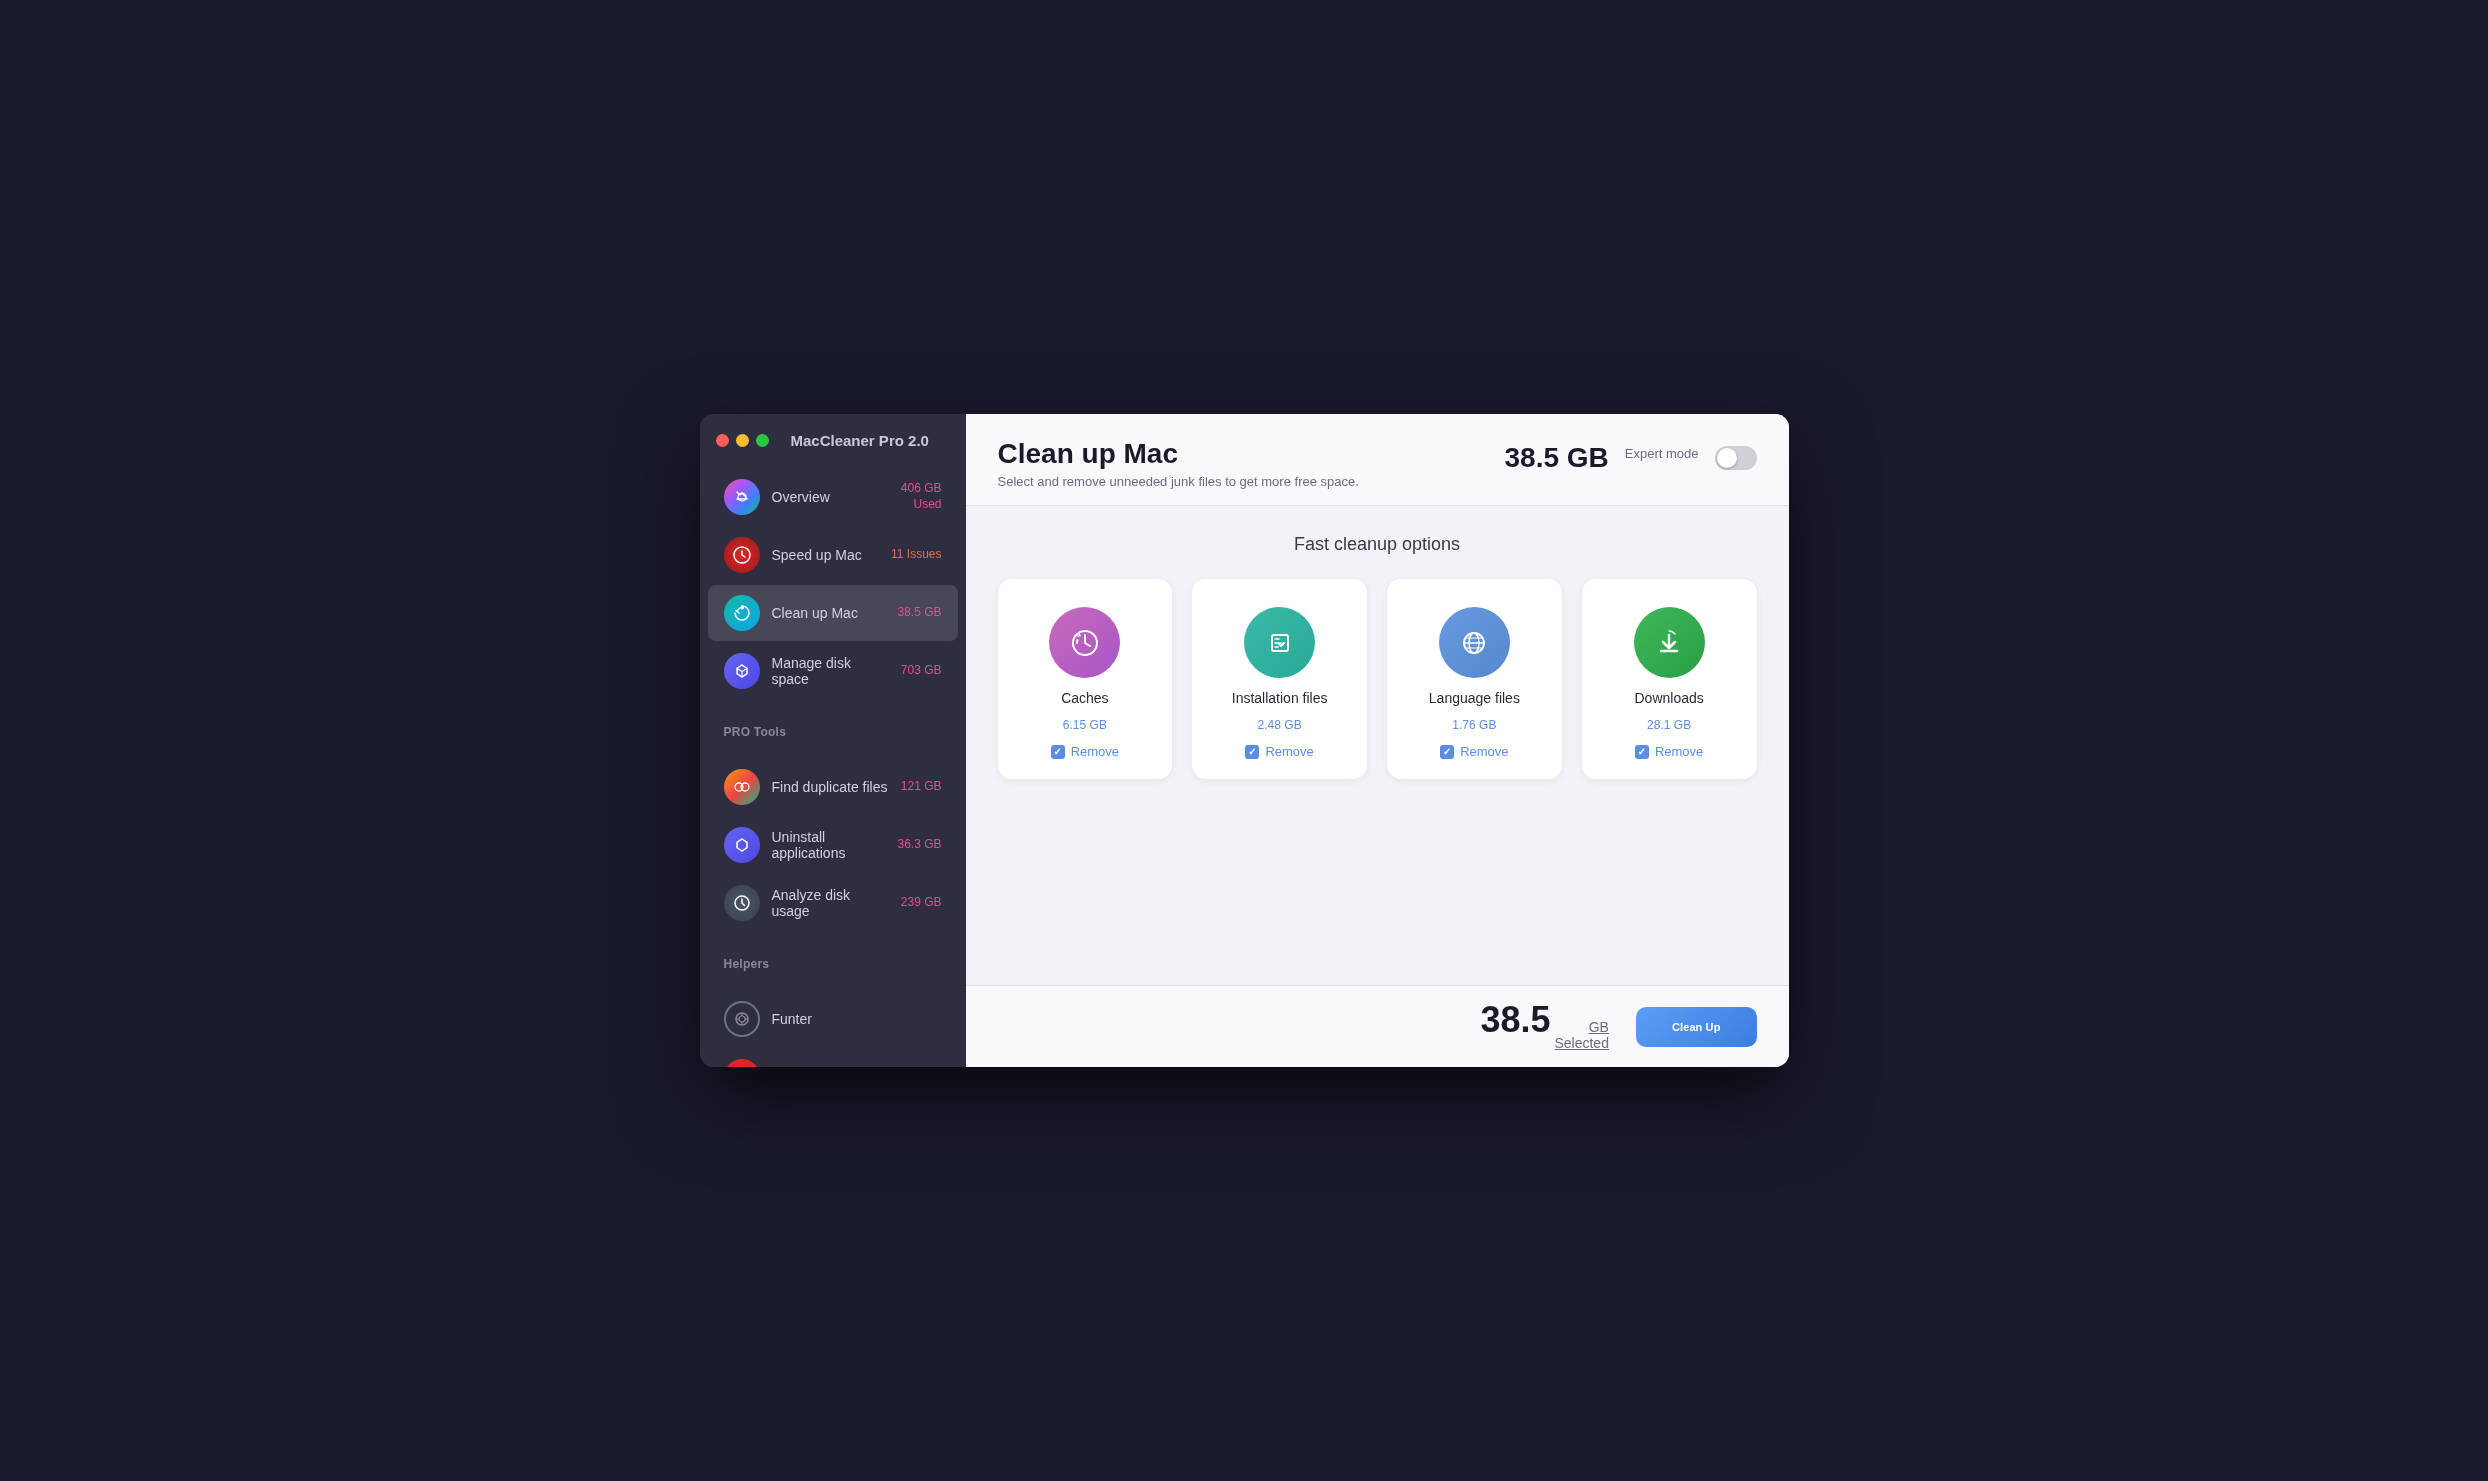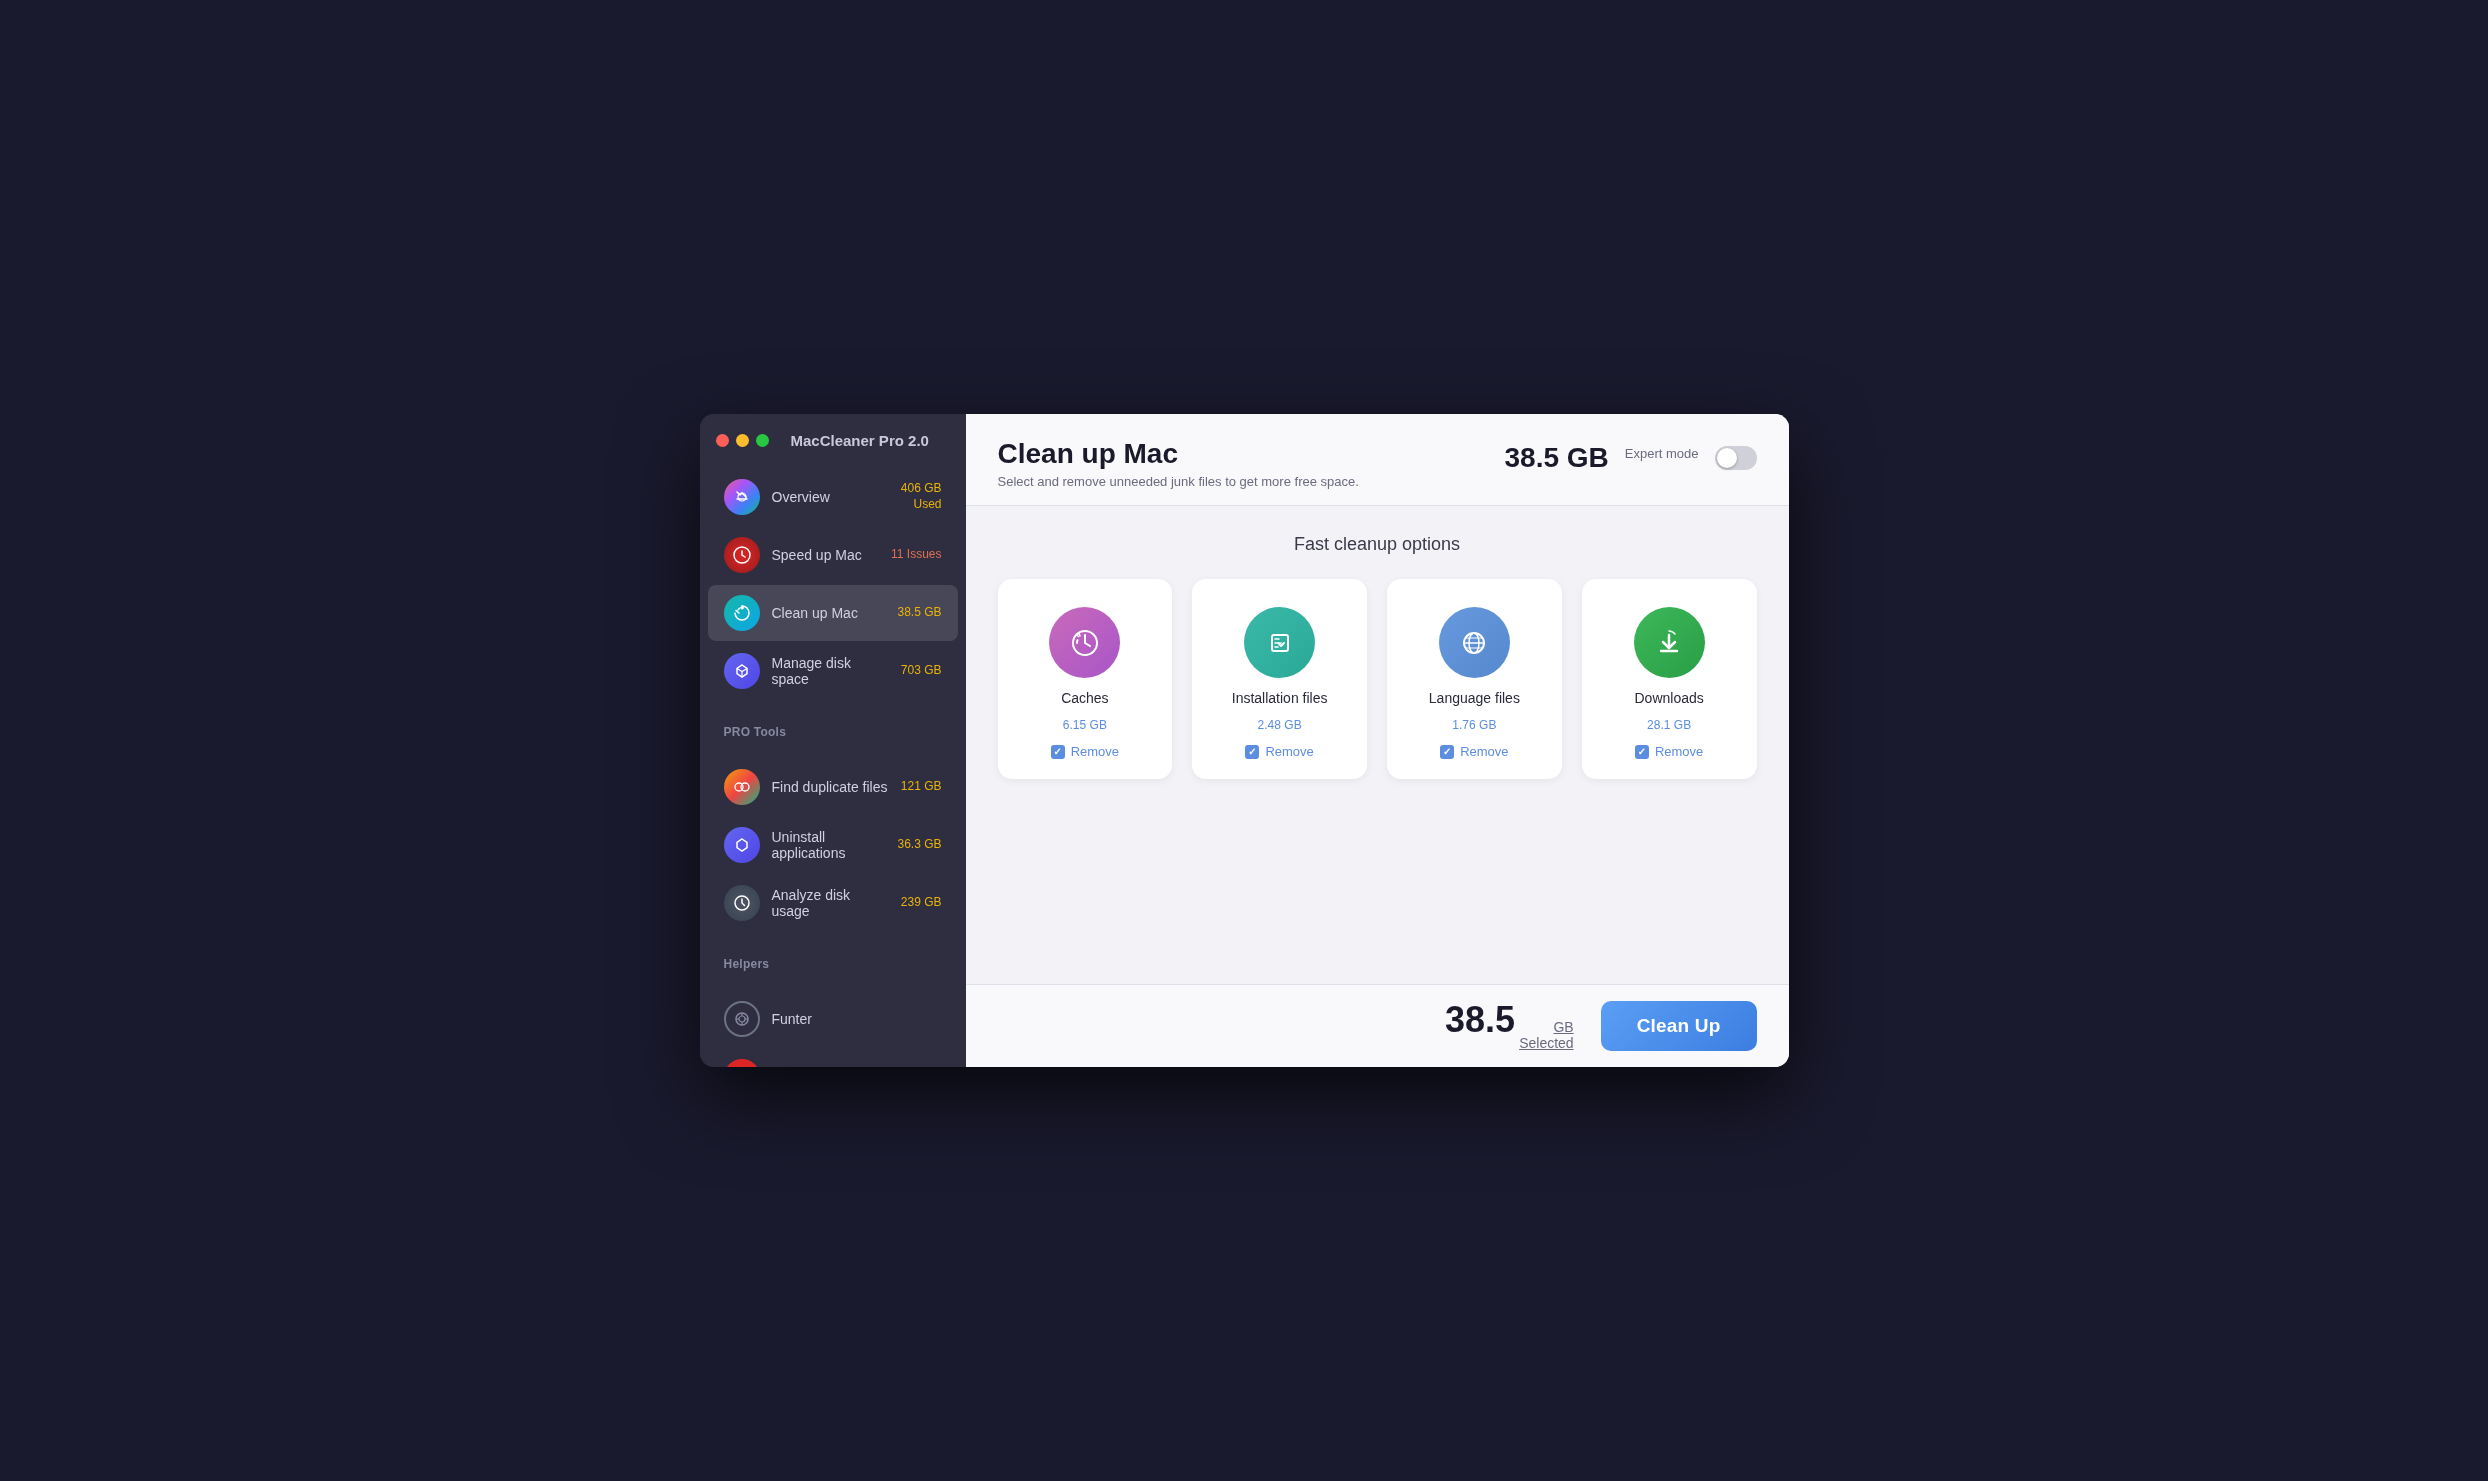--- a/index.html
+++ b/index.html
@@ -74,21 +74,21 @@
       flex-shrink: 0;
       font-size: 18px;
     }
     .nav-label {
       color: #d0d0e0;
       font-size: 14px;
       font-weight: 500;
       flex: 1;
     }
     .nav-badge {
-      color: #eab308;
+      color: #ec4899;
       font-size: 12px;
       font-weight: 400;
       text-align: right;
       line-height: 1.3;
     }
     .nav-badge.issues { color: #e07050; }
     .section-label {
       color: #8888a0;
       font-size: 12px;
       font-weight: 600;
@@ -309,21 +309,21 @@
       font-size: 14px;
       color: #6b6b80;
       text-decoration: underline;
     }
     .cleanup-btn {
       background: linear-gradient(135deg, #5b9ef5, #3b7ee0);
       color: white;
       border: none;
       border-radius: 10px;
       padding: 14px 36px;
-      font-size: 19px;
+      font-size: 11px;
       font-weight: 600;
       cursor: pointer;
       letter-spacing: 0.01em;
     }
   </style>
 </head>
 <body>
 
 <div class="window">
 

